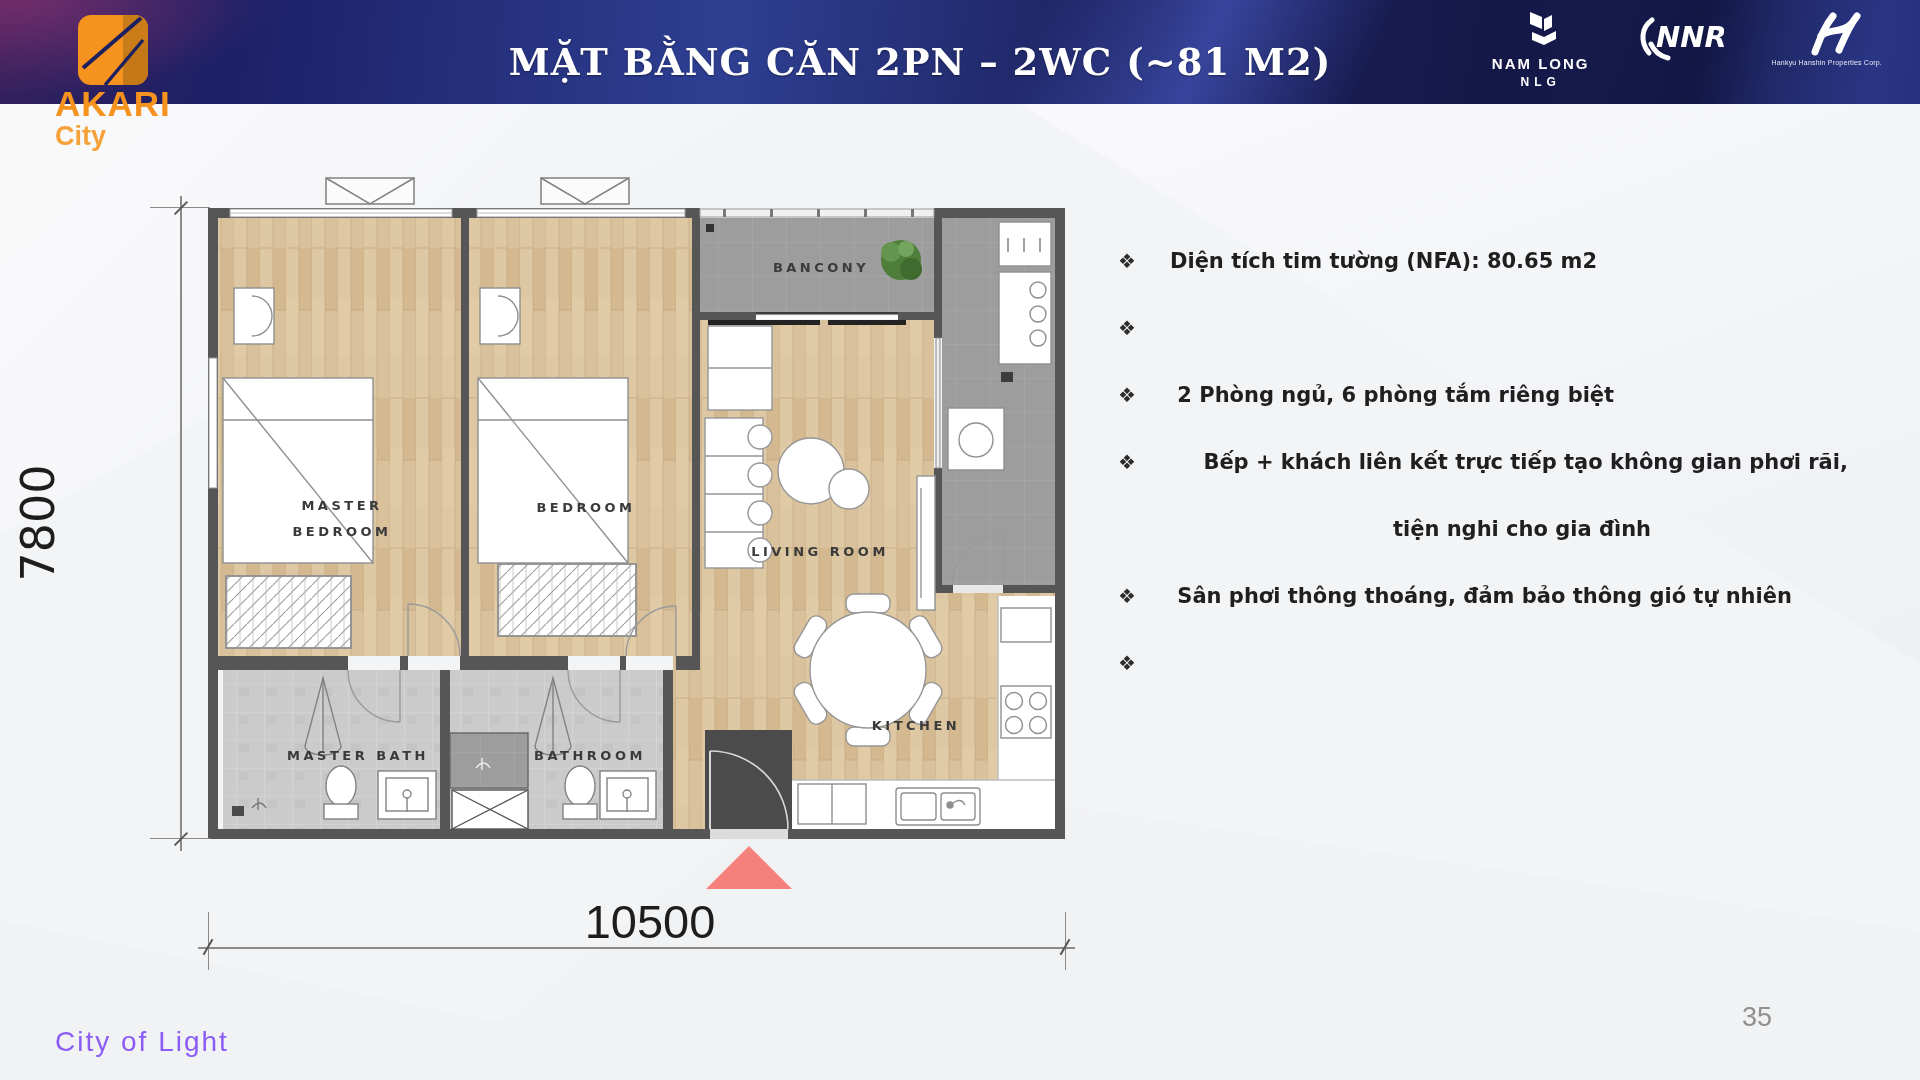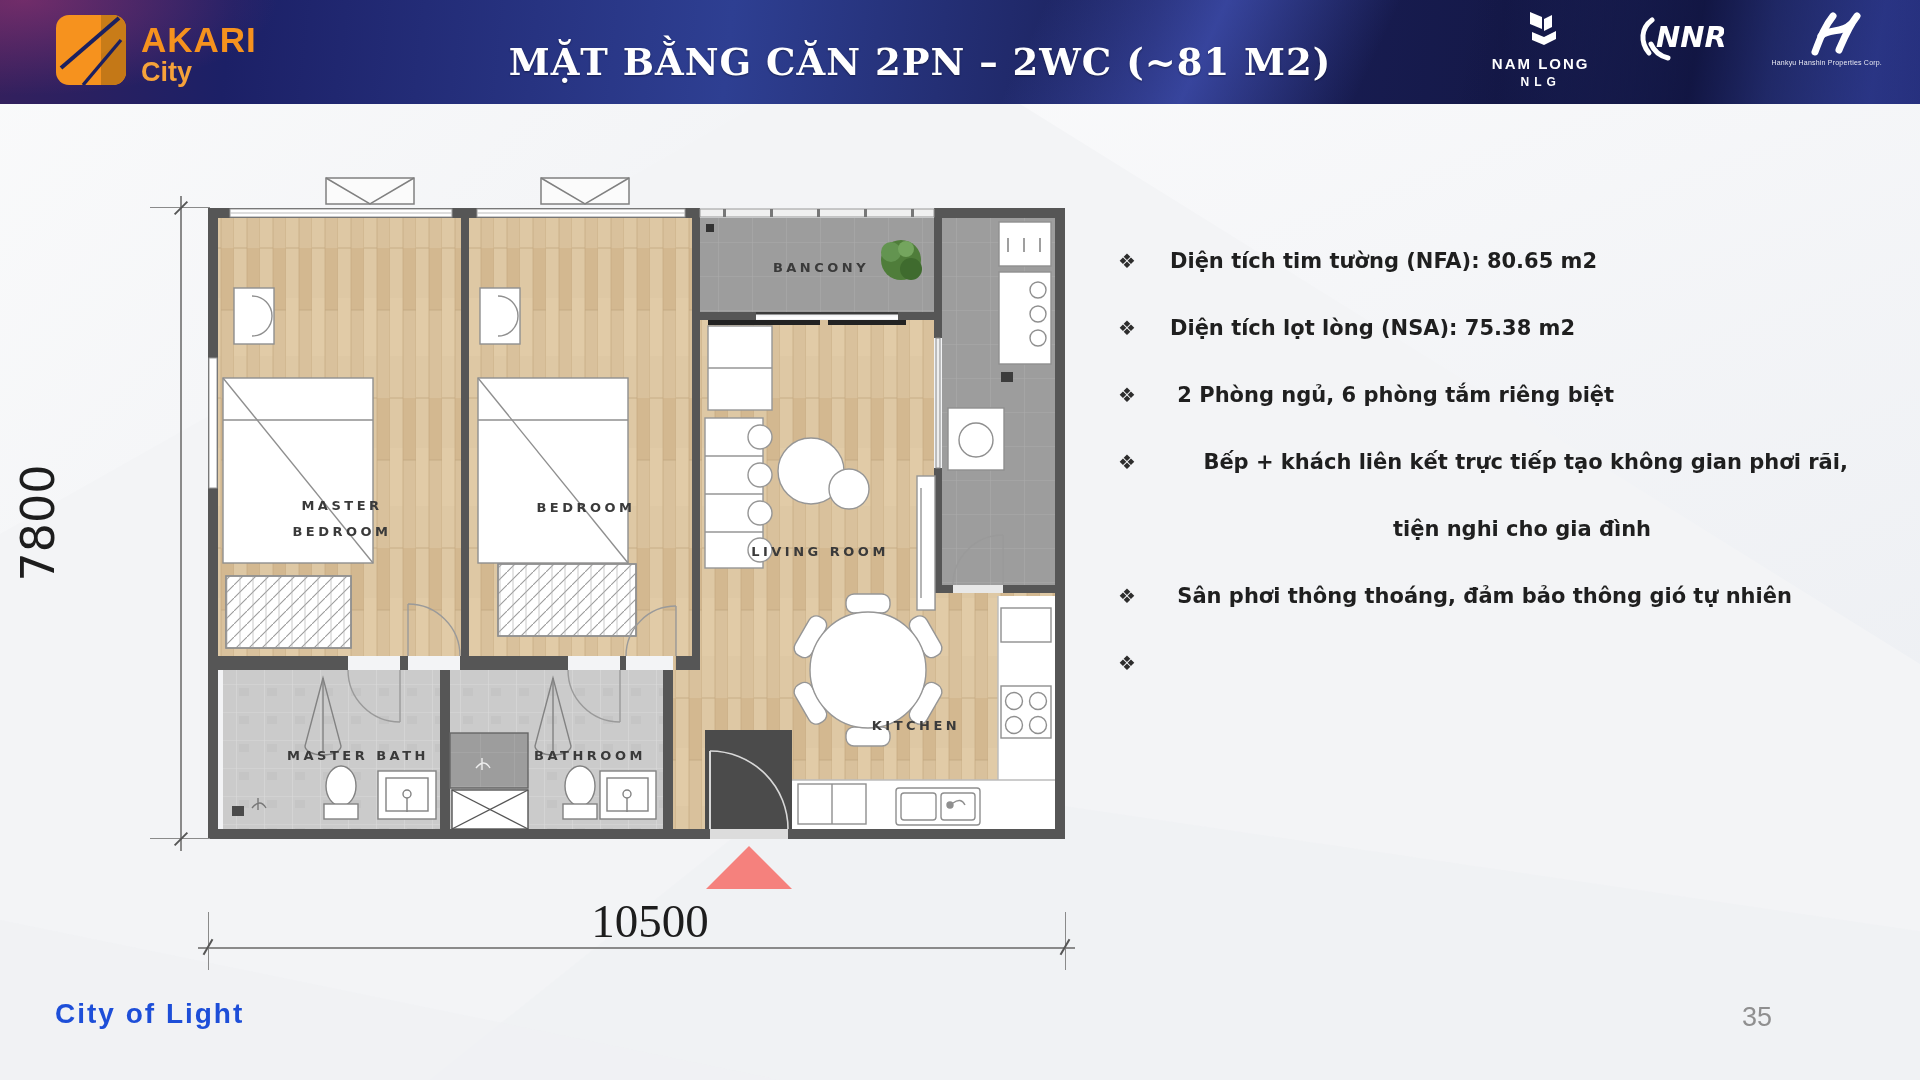--- a/index.html
+++ b/index.html
@@ -23,21 +23,21 @@
   .header{position:absolute;left:0;top:0;width:1920px;height:104px;
           background:linear-gradient(96deg,#34205d 0%,#1c2066 12%,#2e3f92 38%,
                      #1a1f58 60%,#151949 78%,#2a3579 92%,#1b1f5c 100%);}
   .hdr-streak1{position:absolute;left:880px;top:0;width:620px;height:104px;
           background:linear-gradient(115deg,transparent 25%,rgba(80,100,215,.55) 52%,transparent 78%);}
   .hdr-streak2{position:absolute;left:0;top:0;width:300px;height:104px;
           background:radial-gradient(ellipse at 8% 0%,rgba(190,60,120,.45),transparent 65%);}
   .hdr-streak3{position:absolute;left:1420px;top:0;width:500px;height:104px;
           background:linear-gradient(100deg,transparent 10%,rgba(10,12,50,.7) 55%,rgba(60,80,190,.35) 90%);}
 
-  .logo-wrap{position:absolute;left:55px;top:14px;display:flex;align-items:flex-end;gap:14px;}
+  .logo-wrap{position:absolute;left:55px;top:14px;display:flex;align-items:center;flex-direction:column;}
   .brand-text{line-height:1;}
   .brand-name{font-size:35px;font-weight:bold;letter-spacing:1px;color:#f6921e;}
   .brand-sub{font-size:27px;font-weight:600;color:#f6a23a;margin-top:2px;}
 
   .slide-title{position:absolute;left:380px;top:40px;width:1080px;text-align:center;
           font-family:"DejaVu Serif","Liberation Serif",serif;font-weight:bold;
           font-size:37px;color:#ffffff;letter-spacing:1px;white-space:nowrap;
           text-shadow:0 1px 2px rgba(0,0,0,.4);}
 
   .partners{position:absolute;right:38px;top:10px;display:flex;align-items:flex-start;gap:48px;height:84px;}
@@ -49,35 +49,35 @@
   
   .plan-svg{position:absolute;left:208px;top:174px;}
 
   
   .dim-line{position:absolute;background:#8a8a8a;}
   .tick{position:absolute;width:18px;height:2px;background:#555;}
   .dim-v-label{position:absolute;left:-10px;top:479px;width:96px;height:88px;
         display:flex;align-items:center;justify-content:center;
         transform:rotate(-90deg);font-size:46px;color:#1d1d1d;font-family:"DejaVu Sans",sans-serif;}
   .dim-h-label{position:absolute;left:420px;top:894px;width:460px;text-align:center;
-        font-size:47px;color:#1d1d1d;font-family:Liberation Serif, serif;}
+        font-size:47px;color:#1d1d1d;font-family:Liberation Sans, sans-serif;}
   .entrance-arrow{position:absolute;left:706px;top:846px;width:0;height:0;
         border-left:43px solid transparent;border-right:43px solid transparent;
         border-bottom:43px solid #f5817d;}
 
   
   .features{position:absolute;left:1118px;top:228px;width:756px;list-style:none;margin:0;padding:0;}
   .features li{display:flex;align-items:flex-start;line-height:67px;}
   .fmark{width:52px;flex:0 0 52px;font-size:20px;color:#2d2d2d;}
   .ftext{font-family:"DejaVu Sans",sans-serif;font-size:21px;font-weight:bold;
          color:#1f1f1f;white-space:pre-wrap;text-align:center;}
 
   
-  .tagline{position:absolute;left:55px;top:998px;font-size:28px;letter-spacing:2px;
-           color:#1d4ed8;font-weight:700;}
+  .tagline{position:absolute;left:55px;top:1026px;font-size:28px;letter-spacing:2px;
+           color:#8b5cf6;font-weight:400;}
   .page-num{position:absolute;left:1742px;top:1002px;font-size:27px;color:#8f8f8f;}
 
   svg text{font-family:"DejaVu Sans",sans-serif;}
   .room-label{font-size:13px;letter-spacing:3.5px;fill:#3a3a3a;font-weight:600;}
 </style>
 </head>
 <body>
 
 <div class="slide">
 
@@ -417,21 +417,20 @@
 
   <div class="entrance-arrow"></div>
 
   <ul class="features">
     <li>
       <span class="fmark">❖</span>
       <span class="ftext">Diện tích tim tường (NFA): 80.65 m2</span>
       </li>
     <li>
       <span class="fmark">❖</span>
-      <span class="ftext">Diện tích lọt lòng (NSA): 75.38 m2</span>
       </li>
     <li>
       <span class="fmark">❖</span>
       <span class="ftext"> 2 Phòng ngủ, 6 phòng tắm riêng biệt</span>
       </li>
     <li>
       <span class="fmark">❖</span>
       <span class="ftext"> Bếp + khách liên kết trực tiếp tạo không gian phơi rãi, tiện nghi cho gia đình</span>
       </li>
     <li>

